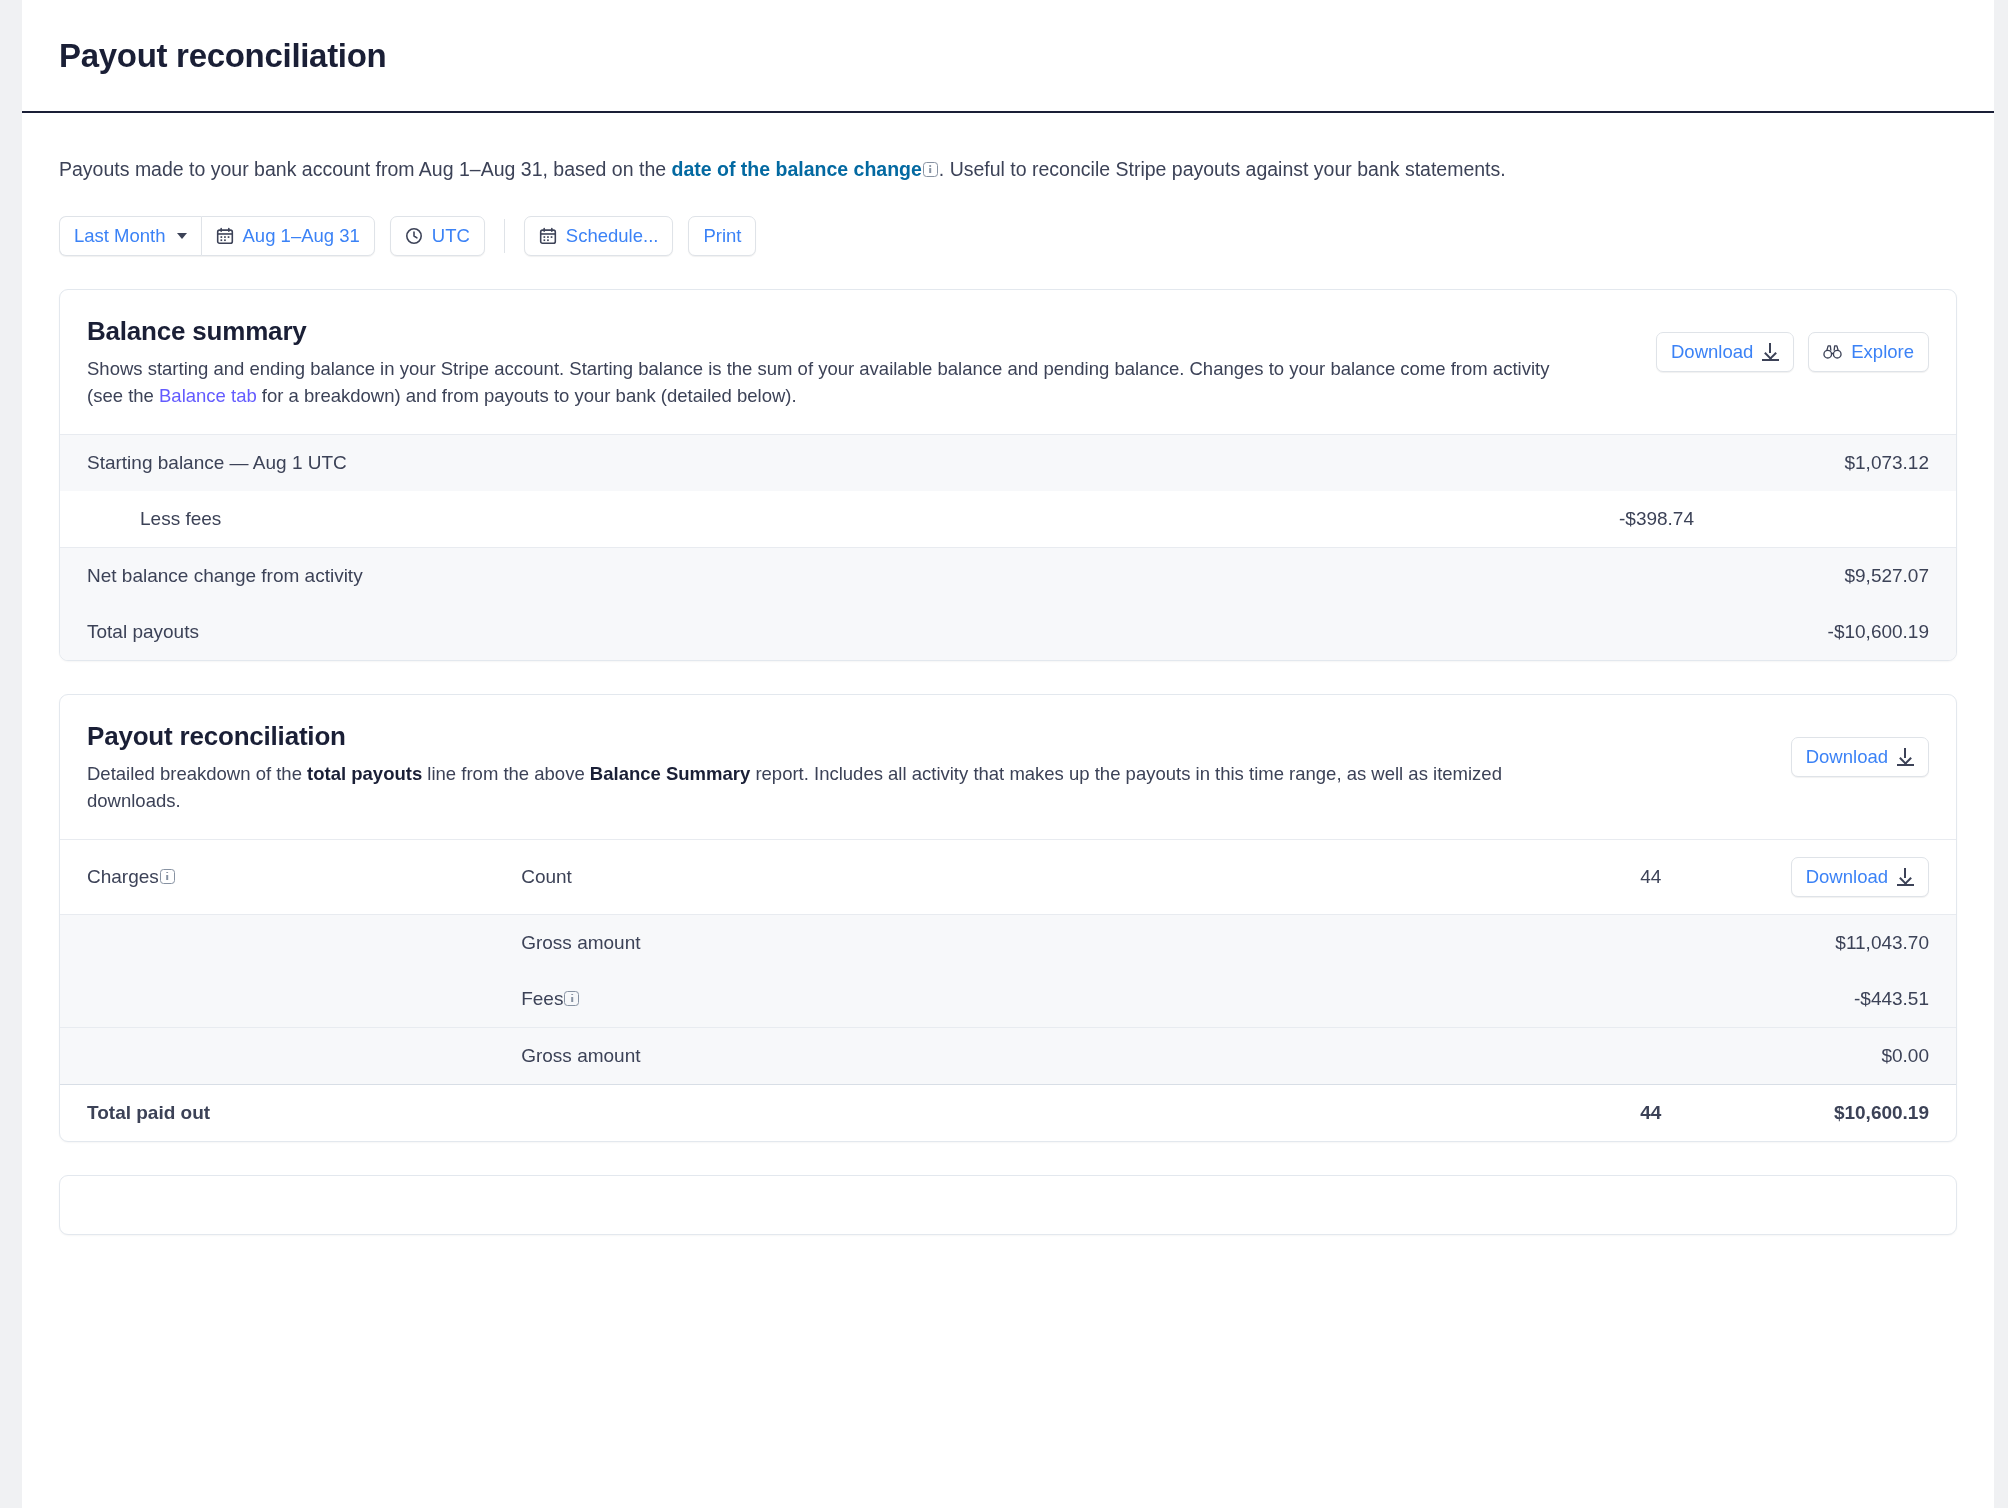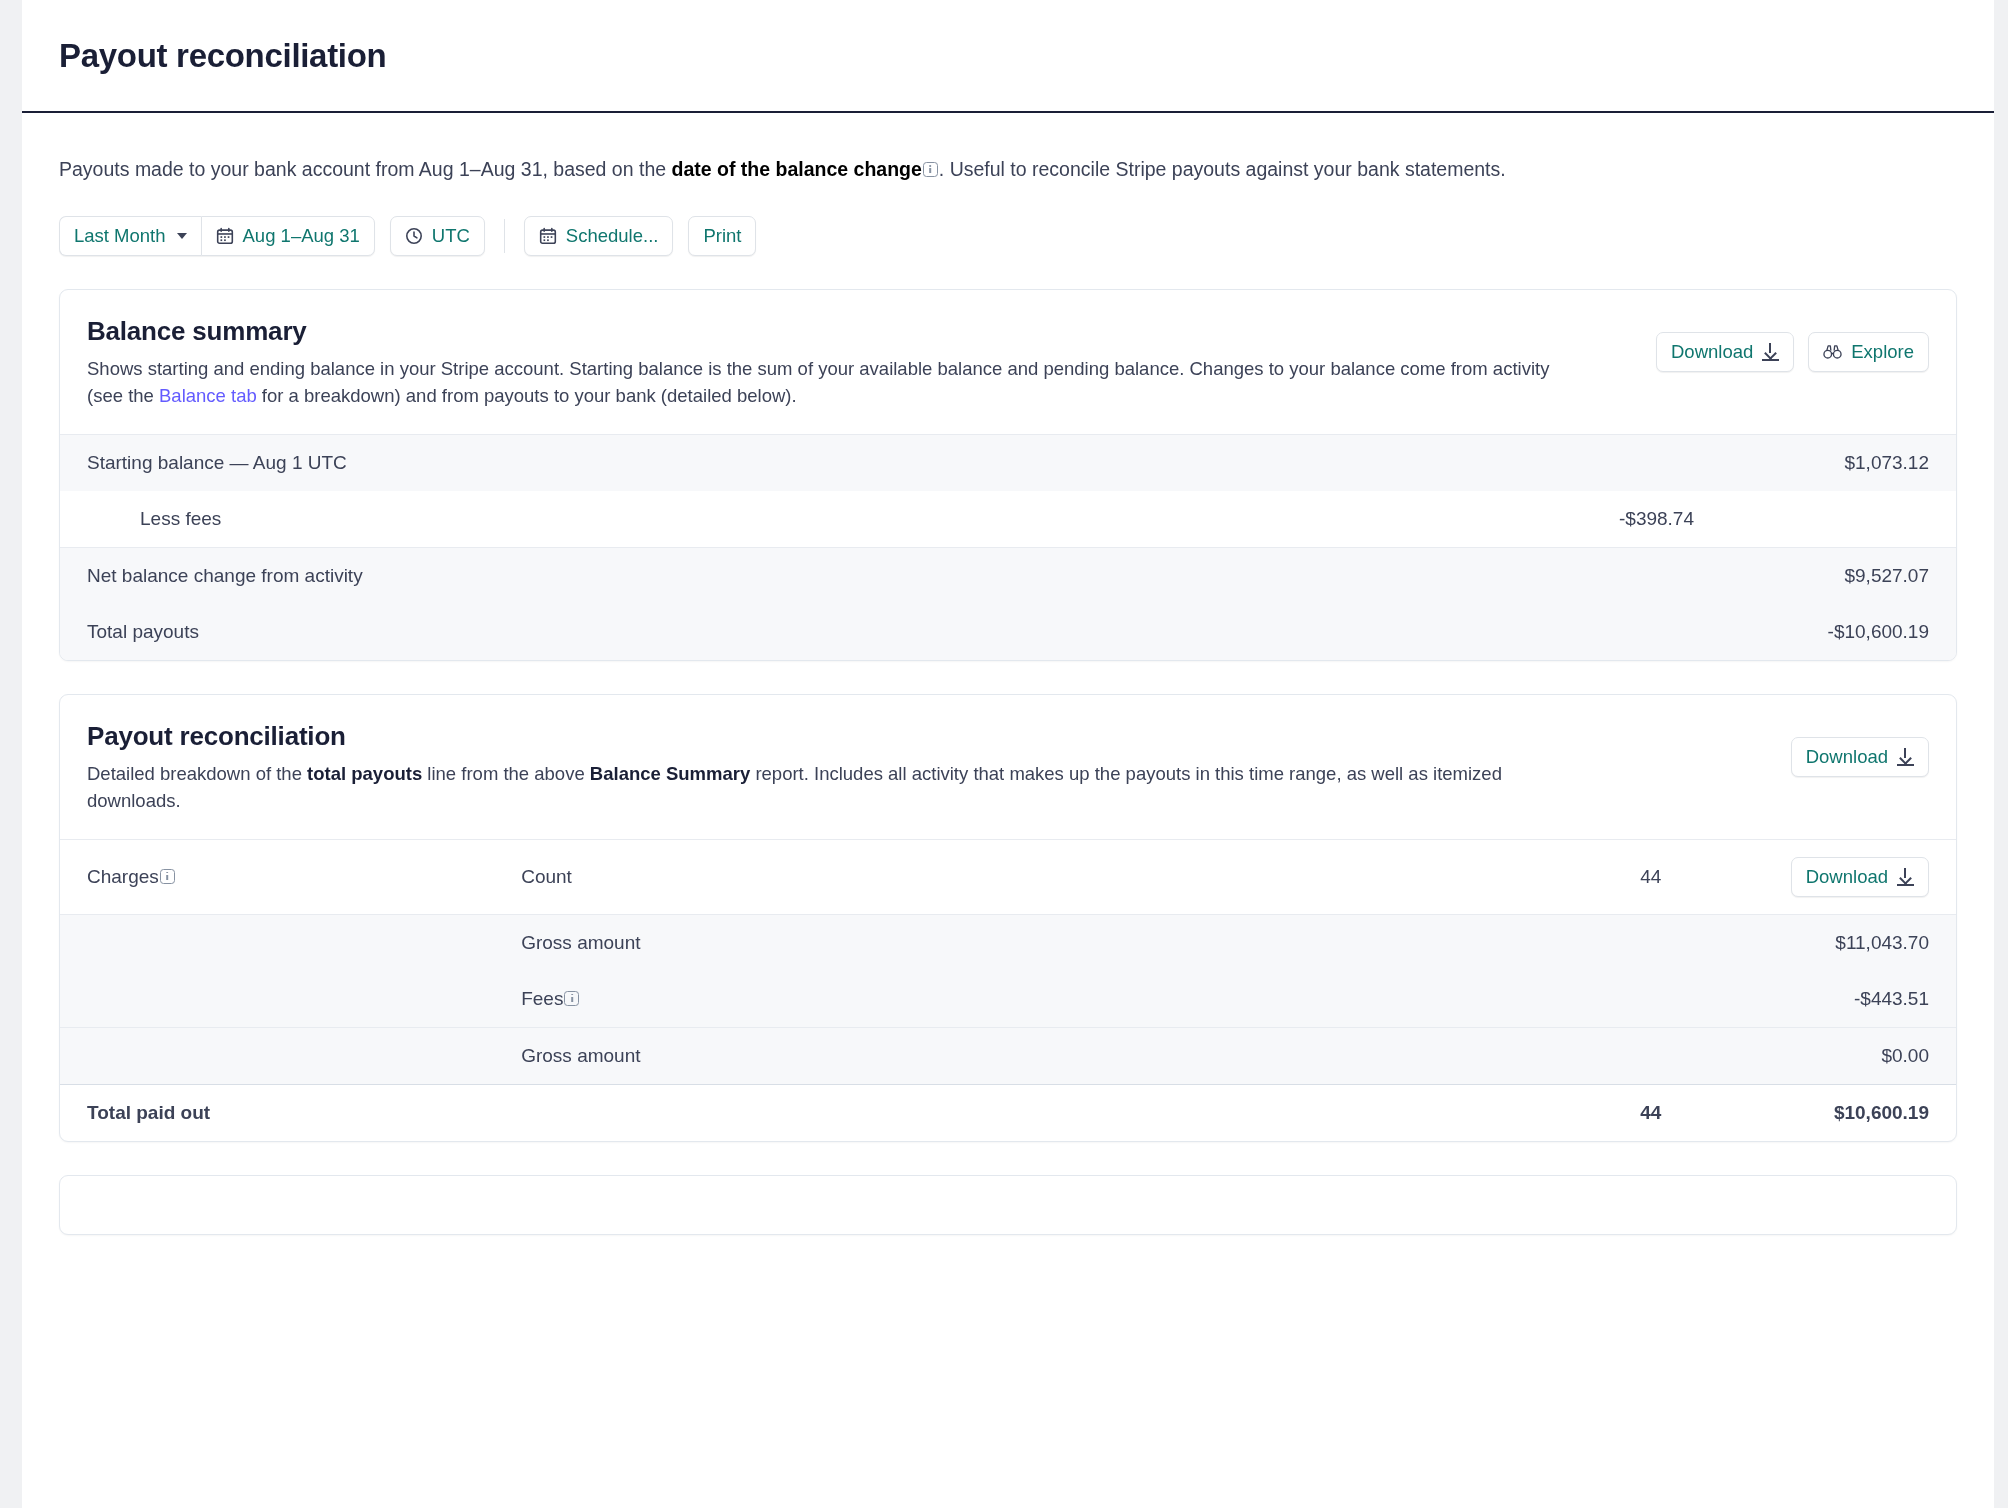--- a/index.html
+++ b/index.html
@@ -41,21 +41,21 @@
 
   
   .intro {
     padding: 42px 37px 0 37px;
   }
   .intro-text {
     font-size: 19.5px;
     color: #3c4257;
     line-height: 1.5;
   }
-  .intro-text .strong { font-weight: 600; color: #000000; }
+  .intro-text .strong { font-weight: 600; color: #0369a1; }
 
   .info-icon {
     display: inline-block;
     width: 15px; height: 15px;
     border: 1.4px solid #8792a2;
     border-radius: 3.5px;
     position: relative;
     vertical-align: -1px;
     margin: 0 1px;
   }
@@ -88,21 +88,21 @@
     height: 40px;
     display: inline-flex;
     align-items: center;
     gap: 9px;
     padding: 0 14px;
     background: #fff;
     border: 1px solid #dfe3e8;
     border-radius: 7px;
     box-shadow: 0 1px 1px rgba(0,0,0,0.06);
     font-size: 18.5px;
-    color: #0f766e;
+    color: #3b82f6;
     cursor: pointer;
     white-space: nowrap;
   }
   .seg { display: inline-flex; }
   .seg .btn:first-child {
     border-top-right-radius: 0;
     border-bottom-right-radius: 0;
     border-right: none;
   }
   .seg .btn:last-child {

